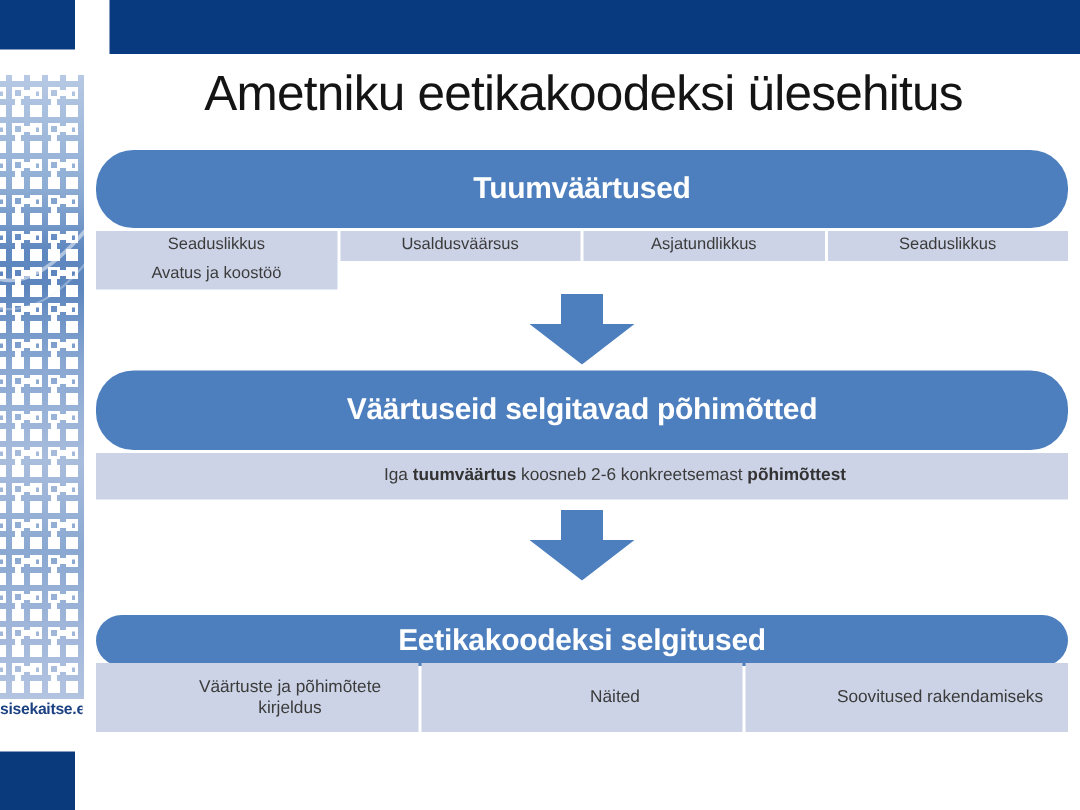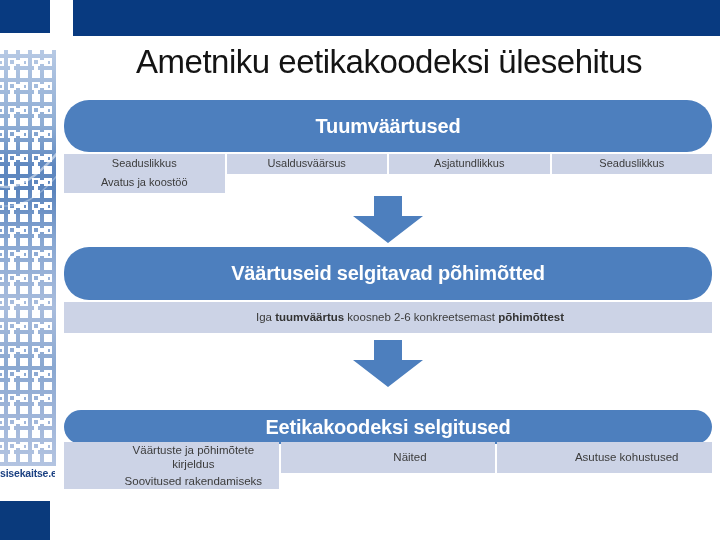--- a/index.html
+++ b/index.html
@@ -137,18 +137,17 @@
     <div class="arrow-wrap arr2">
       <svg width="70" height="47" viewBox="0 0 70 47" xmlns="http://www.w3.org/2000/svg">
         <polygon points="21,0 49,0 49,20 70,20 35,47 0,20 21,20" fill="#4d7fbe"></polygon>
       </svg>
     </div>
 
     <div class="tier-header hdr3">Eetikakoodeksi selgitused</div>
     <div class="tier-row row3">
       <div class="cell">Väärtuste ja põhimõtete kirjeldus</div>
       <div class="cell">Näited</div>
-      <div class="cell">Asutuse kohustused</div>
       <div class="cell">Soovitused rakendamiseks</div>
     </div>
 
   </div>
 </div>
 
 </body></html>

